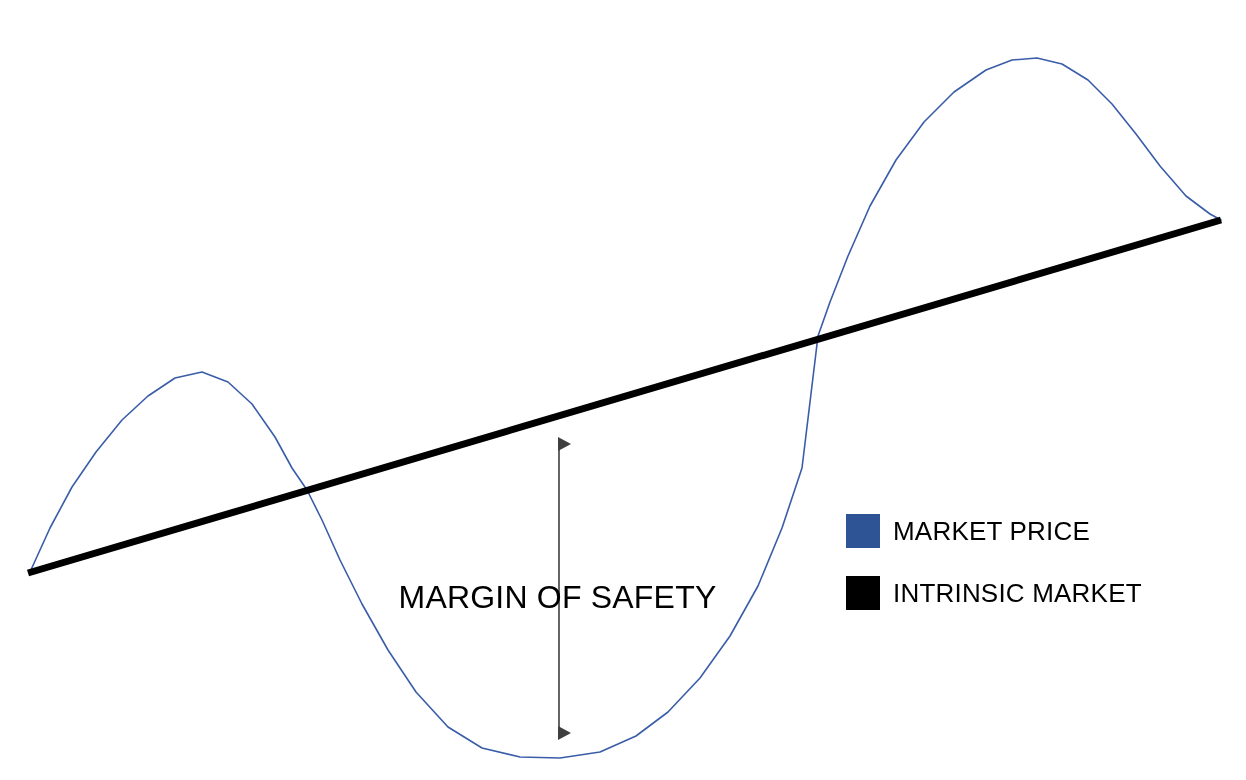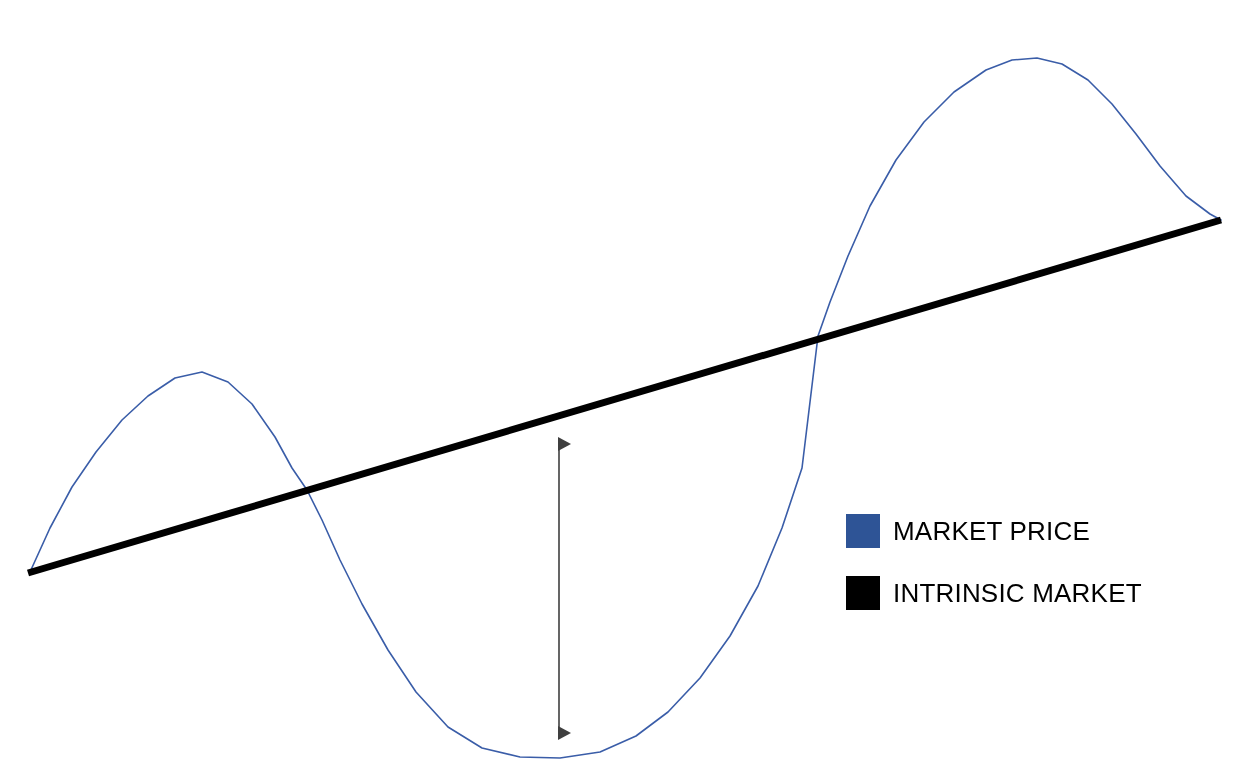--- a/index.html
+++ b/index.html
@@ -84,20 +84,21 @@
       </marker>
     </defs>
 
     <polyline id="market-price-curve" fill="none" stroke="#3a5da8" stroke-width="1.6" stroke-linecap="round" stroke-linejoin="round" points="30,572 50,528 72,487 96,452 122,420 148,396 175,378 202,372 228,382 252,404 275,437 292,468 307,490 322,520 340,560 362,604 388,650 416,692 448,727 482,748 520,757 560,758 600,752 636,736 668,712 700,678 730,636 758,586 782,528 802,468 818,336 830,302 848,256 870,206 896,160 924,122 954,92 986,70 1012,60 1037,58 1062,64 1088,80 1112,104 1136,134 1160,166 1186,196 1210,214 1221,220"></polyline>
 
     <polyline id="intrinsic-value-line" fill="none" stroke="#000000" stroke-width="7" stroke-linecap="butt" points="28,573 1221,220"></polyline>
 
     <line id="margin-of-safety-arrow" x1="559" y1="444" x2="559" y2="733" stroke="#3f3f3f" stroke-width="1.6" marker-start="url(#arrow-up)" marker-end="url(#arrow-down)"></line>
   </svg>
 
+  <div class="annotation-label" id="margin-of-safety-label">MARGIN OF SAFETY</div>
 
   <div id="legend">
     <div class="legend-row">
       <span class="legend-swatch" style="background: rgb(46, 84, 150);"></span>
       <span class="legend-label">MARKET PRICE</span>
     </div>
     <div class="legend-row">
       <span class="legend-swatch" style="background: rgb(0, 0, 0);"></span>
       <span class="legend-label">INTRINSIC MARKET</span>
     </div>

